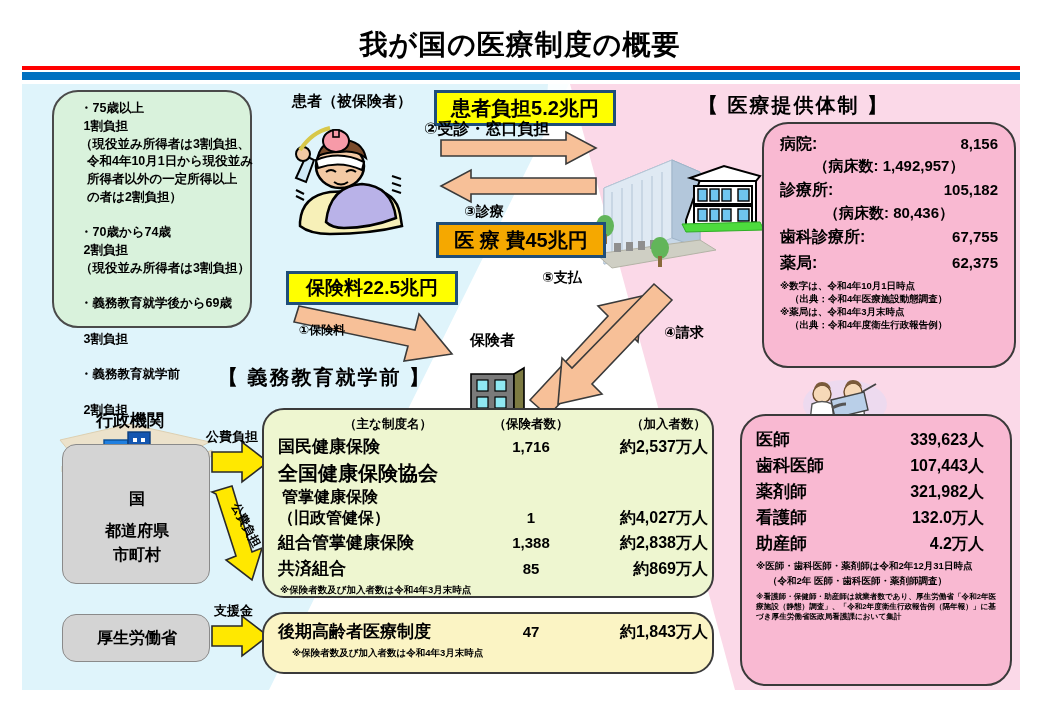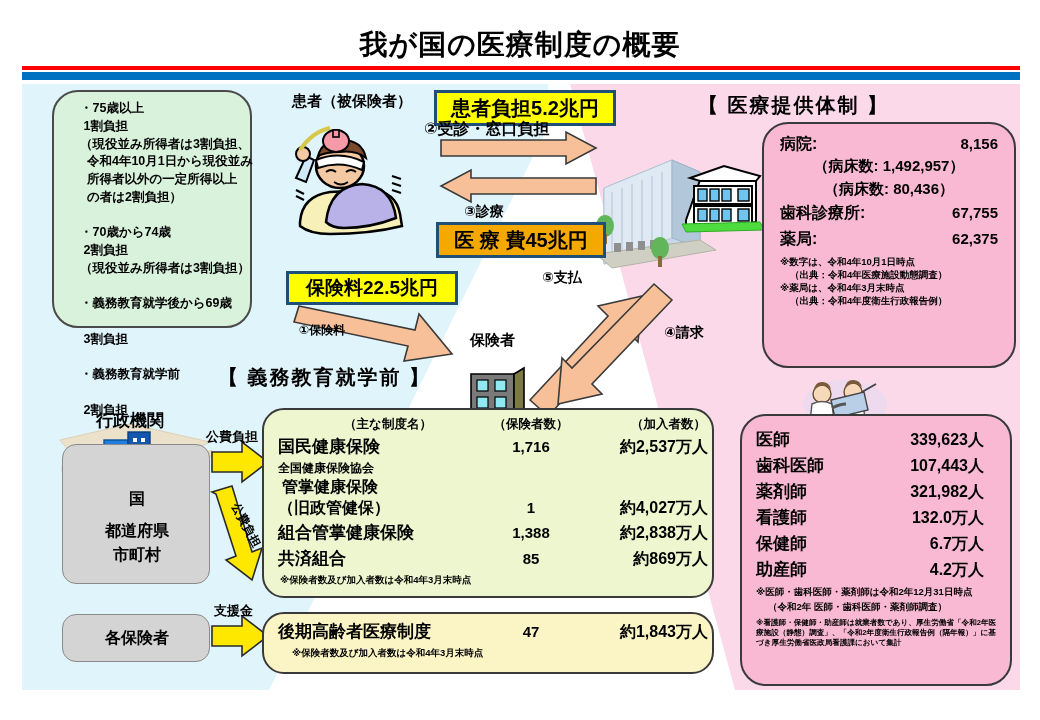--- a/index.html
+++ b/index.html
@@ -300,20 +300,24 @@
   <div class="lbl" style="left:470px;top:331px;font-size:15px;">保険者</div>
 
   <div class="sec-head" style="left:698px;top:92px;">【 医療提供体制 】</div>
 
   <div class="rbox rbox-pink" style="left:762px;top:122px;width:254px;height:246px;padding:10px 16px;">
     <div class="fac-row">
       <span class="fac-name">病院:</span>
       <span class="fac-val">8,156</span>
     </div>
     <div class="fac-sub" style="margin:2px 0 4px;">（病床数: 1,492,957）</div>
+    <div class="fac-row">
+      <span class="fac-name">診療所:</span>
+      <span class="fac-val">105,182</span>
+    </div>
     <div class="fac-sub" style="margin:3px 0 4px;">（病床数: 80,436）</div>
     <div class="fac-row">
       <span class="fac-name">歯科診療所:</span>
       <span class="fac-val">67,755</span>
     </div>
     <div class="fac-row" style="margin-top:5px;">
       <span class="fac-name">薬局:</span>
       <span class="fac-val">62,375</span>
     </div>
     <div class="footnote" style="margin-top:6px;">※数字は、令和4年10月1日時点</div>
@@ -331,24 +335,20 @@
       <span class="per-name">歯科医師</span>
       <span class="per-val">107,443人</span>
     </div>
     <div class="per-row">
       <span class="per-name">薬剤師</span>
       <span class="per-val">321,982人</span>
     </div>
     <div class="per-row">
       <span class="per-name">看護師</span>
       <span class="per-val">132.0万人</span>
-    </div>
-    <div class="per-row">
-      <span class="per-name">保健師</span>
-      <span class="per-val">6.7万人</span>
     </div>
     <div class="per-row">
       <span class="per-name">助産師</span>
       <span class="per-val">4.2万人</span>
     </div>
     <div class="footnote" style="margin-top:5px;">※医師・歯科医師・薬剤師は令和2年12月31日時点</div>
     <div class="footnote" style="padding-left:12px;margin-top:2px;">（令和2年 医師・歯科医師・薬剤師調査）</div>
     <div class="footnote" style="font-size:7.6px;line-height:1.3;margin-top:4px;">※看護師・保健師・助産師は就業者数であり、厚生労働省「令和2年医療施設（静態）調査」、「令和2年度衛生行政報告例（隔年報）」に基づき厚生労働省医政局看護課において集計</div>
   </div>
 
@@ -360,21 +360,21 @@
       <span class="col-b">（保険者数）</span>
       <span class="col-c">（加入者数）</span>
     </div>
 
     <div class="ins-row" style="margin-top:2px;">
       <span class="ins-name">国民健康保険</span>
       <span class="ins-cnt">1,716</span>
       <span class="ins-mem">約2,537万人</span>
     </div>
     <div class="ins-row" style="margin-top:2px;">
-      <span class="ins-name" style="font-size:12px;">全国健康保険協会</span>
+      <span class="ins-name" style="font-size:20px;">全国健康保険協会</span>
       <span class="ins-cnt"></span>
       <span class="ins-mem"></span>
     </div>
     <div class="ins-row">
       <span class="ins-name" style="font-size:16px;padding-left:18px;">管掌健康保険</span>
       <span class="ins-cnt"></span>
       <span class="ins-mem"></span>
     </div>
     <div class="ins-row">
       <span class="ins-name" style="font-size:16px;padding-left:14px;">（旧政管健保）</span>
@@ -405,20 +405,20 @@
 
   <div class="lbl" style="left:96px;top:409px;font-size:17px;">行政機関</div>
 
   <div class="rbox rbox-gray" style="left:62px;top:444px;width:148px;height:140px;">
     <div class="lbl" style="left:0;top:44px;width:148px;text-align:center;font-size:16px;">国</div>
     <div class="lbl" style="left:0;top:76px;width:148px;text-align:center;font-size:16px;">都道府県</div>
     <div class="lbl" style="left:0;top:100px;width:148px;text-align:center;font-size:16px;">市町村</div>
   </div>
 
   <div class="rbox rbox-gray" style="left:62px;top:614px;width:148px;height:48px;">
-    <div class="lbl" style="left:0;top:13px;width:148px;text-align:center;font-size:16px;">各保険者</div>
+    <div class="lbl" style="left:0;top:13px;width:148px;text-align:center;font-size:16px;">厚生労働省</div>
   </div>
 
   <div class="lbl" style="left:206px;top:428px;font-size:13px;">公費負担</div>
   <div class="lbl" style="left:242px;top:500px;font-size:12px;transform:rotate(62deg);transform-origin:left top;">公費負担</div>
   <div class="lbl" style="left:214px;top:602px;font-size:13px;">支援金</div>
 
 </div>
 
 </body></html>

